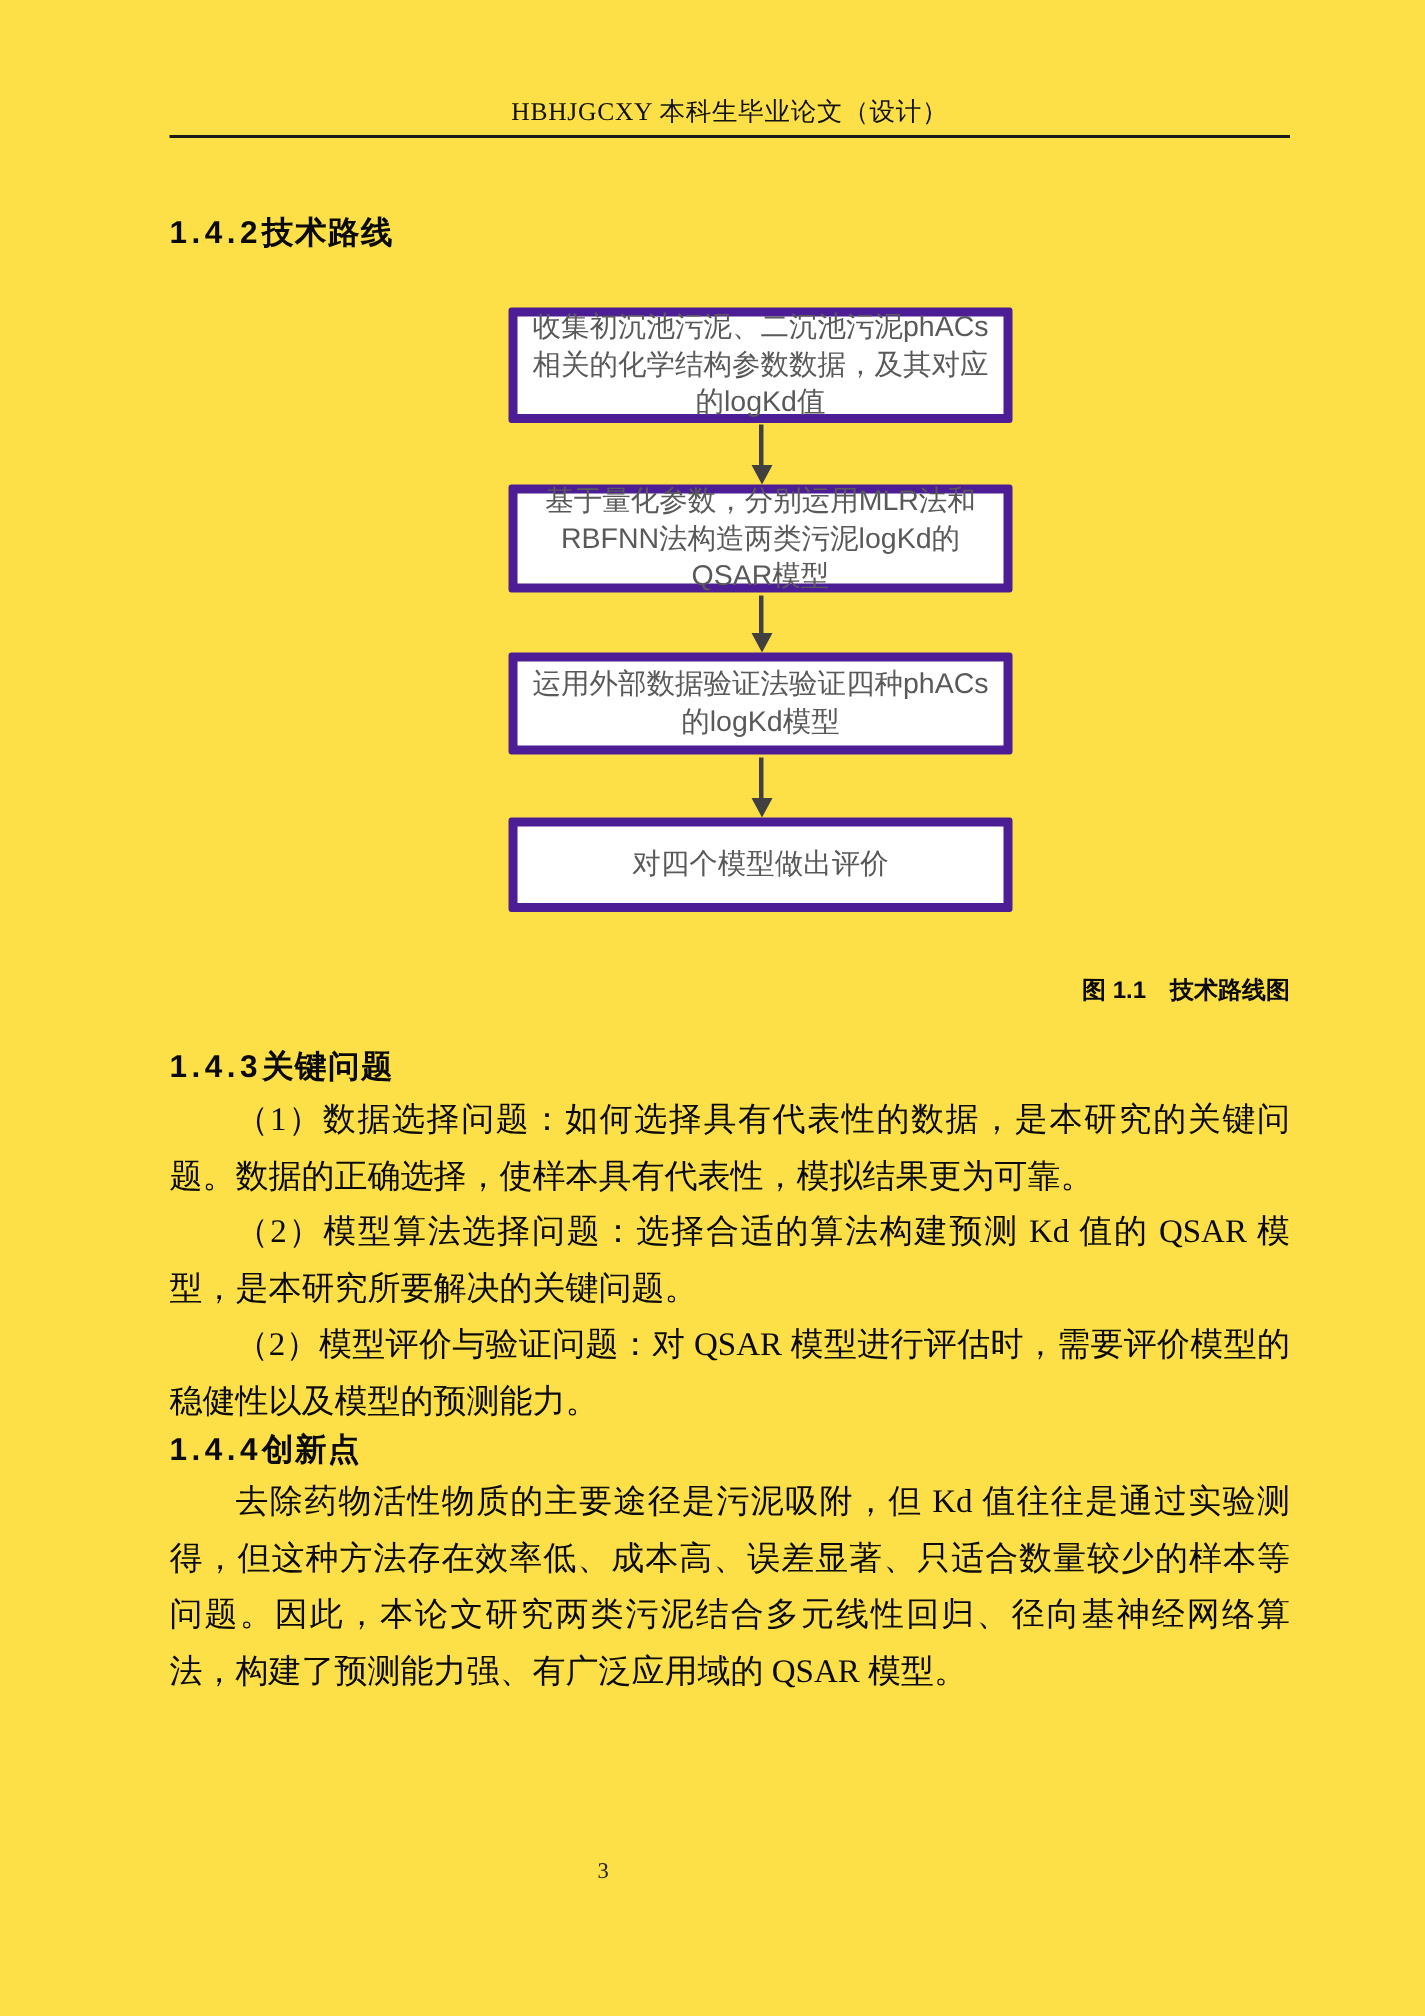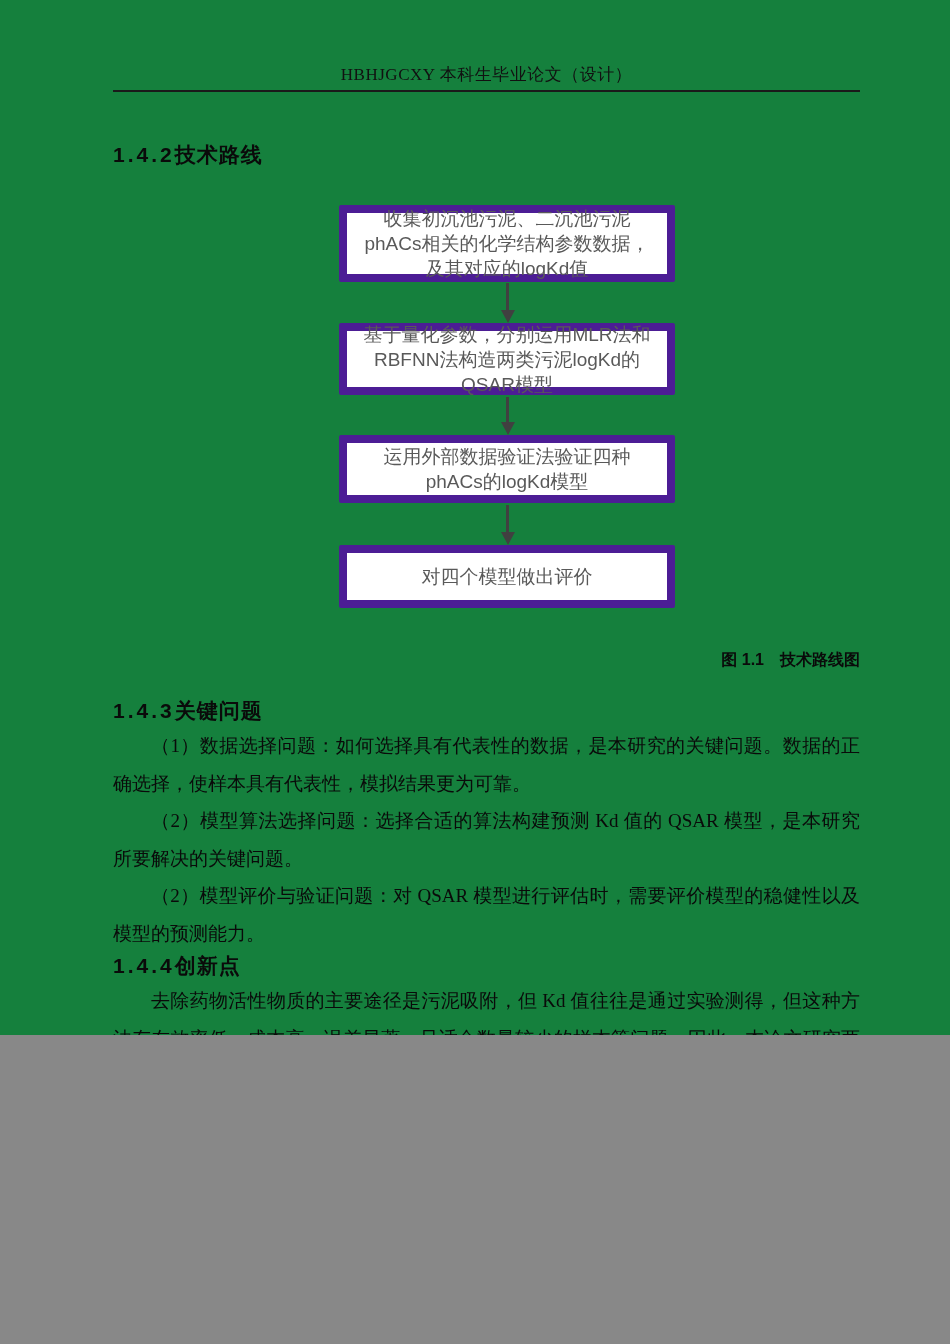--- a/index.html
+++ b/index.html
@@ -1,21 +1,21 @@
 <!DOCTYPE html>
 <html><head>
 <meta charset="utf-8">
 <style>
   html, body { margin: 0; padding: 0; background: #888; }
   .page {
     position: relative;
     width: 950px;
-    height: 1035px;
+    height: 1344px;
     margin: 0 auto;
-    background: #15803d;
+    background: #fde047;
     font-family: "Liberation Serif", serif;
     color: #000;
     overflow: hidden;
   }
   
   .doc-header {
     position: absolute;
     top: 63px; left: 113px; width: 747px;
     text-align: center;
     font-size: 17px;
@@ -40,21 +40,21 @@
     white-space: nowrap;
   }
   .sec-heading .sec-num { letter-spacing: 3px; }
   .sec-heading .sec-title { letter-spacing: 1px; }
   
   .flow-box {
     position: absolute;
     left: 339px;
     width: 336px;
     box-sizing: border-box;
-    border: 8px solid #4c1d95;
+    border: 6px solid #4c1d95;
     border-radius: 2px;
     background: #ffffff;
     display: flex;
     align-items: center;
     justify-content: center;
     text-align: center;
     font-family: "Liberation Sans", "DejaVu Sans", sans-serif;
     font-size: 19px;
     line-height: 25px;
     color: #595959;
@@ -83,21 +83,21 @@
     font-size: 16px;
     font-weight: 600;
     color: #0a0a0a;
   }
   
   .body-block {
     position: absolute;
     left: 113px;
     width: 747px;
     font-family: "Liberation Serif", serif;
-    font-size: 19px;
+    font-size: 22px;
     line-height: 37.6px;
     text-align: justify;
     color: #0a0a0a;
   }
   .body-block p {
     margin: 0;
     text-indent: 2em;
   }
   
   .page-number {

